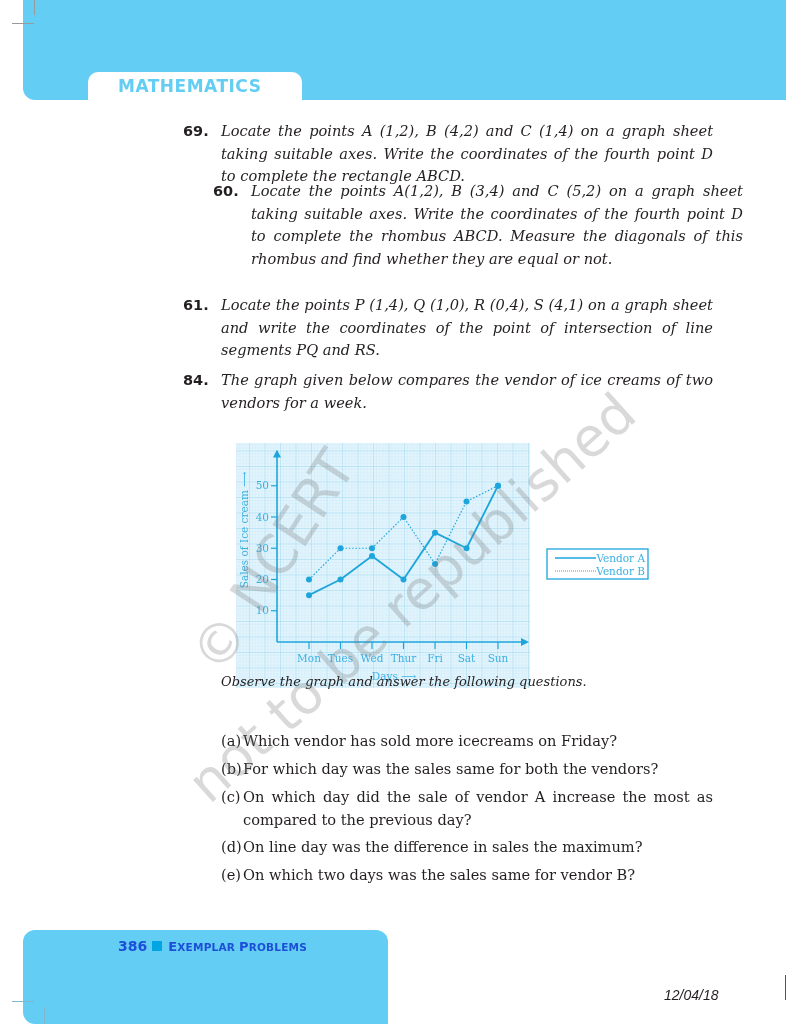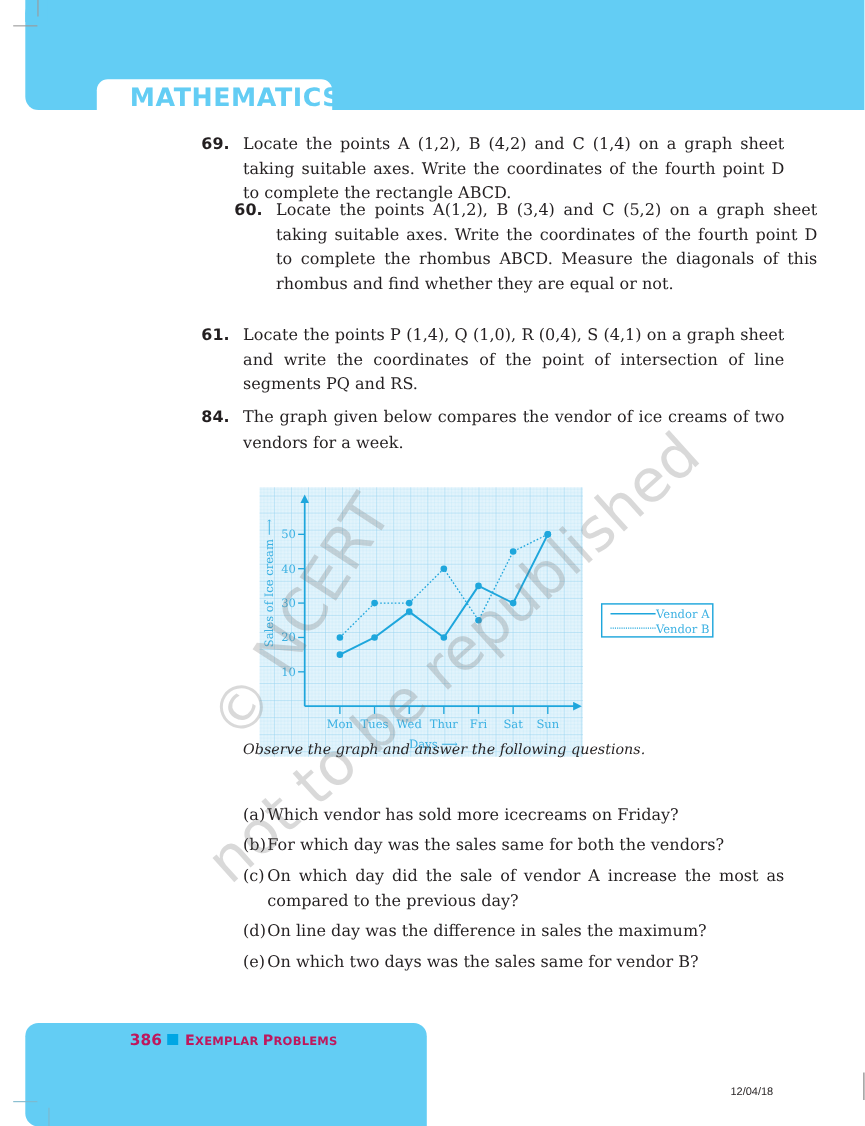--- a/index.html
+++ b/index.html
@@ -4,37 +4,37 @@
 <style>
   html, body { margin:0; padding:0; }
   body { width:786px; height:1024px; position:relative; background:#ffffff; overflow:hidden;
          font-family:"DejaVu Serif", serif; color:#231f20; }
   .header-band { position:absolute; left:23px; top:0; width:763px; height:100px; background:#63cdf4;
                  border-radius:0 0 0 12px; }
   .header-band::before { content:""; position:absolute; left:0; top:0; width:20px; height:20px; background:#63cdf4; border-radius:12px 0 0 0; }
   .subject-tab { position:absolute; left:88px; top:72px; width:214px; height:30px; background:#ffffff;
                  border-radius:10px 10px 0 0; }
   .subject-title { position:absolute; left:118px; top:76px; font-family:"DejaVu Sans", sans-serif; font-weight:bold;
-                   font-size:23px; color:#63cdf4; letter-spacing:0.5px; }
+                   font-size:17px; color:#63cdf4; letter-spacing:0.5px; }
   .crop-mark { position:absolute; background:#9a9a9a; }
   .q { position:absolute; left:183px; width:530px; font-size:14.6px; line-height:22.5px; }
   .q .num { position:absolute; left:0; top:0; font-family:"DejaVu Sans", sans-serif; font-weight:bold; font-size:14.5px; }
-  .q .txt { margin-left:38px; text-align:justify; text-align-last:left; }
+  .q .txt { margin-left:38px; text-align:justify; text-align-last:left;font-style:italic; }
   .chart-wrap { position:absolute; left:0; top:0; width:786px; height:1024px; pointer-events:none; }
   .observe { position:absolute; left:221px; top:674px; font-size:13px;font-style:italic; }
   .sub { position:absolute; left:221px; width:492px; font-size:14.6px; line-height:22.5px; }
   .sub .lbl { position:absolute; left:0; top:0; }
   .sub .txt { margin-left:22px; text-align:justify; text-align-last:left; }
   .sub .txt.justify { text-align:justify; text-align-last:left; }
   .footer-band { position:absolute; left:23px; top:930px; width:365px; height:94px; background:#63cdf4; border-radius:12px 12px 0 12px; }
-  .footer-text { position:absolute; left:118px; top:938px; font-family:"DejaVu Sans", sans-serif; font-weight:bold; color:#be185d; font-size:14px; }
+  .footer-text { position:absolute; left:118px; top:938px; font-family:"DejaVu Sans", sans-serif; font-weight:bold; color:#1d4ed8; font-size:14px; }
   .footer-sq { display:inline-block; width:10px; height:10px; background:#00a6e4; margin:0 6px 0 5px; vertical-align:0px; }
   .footer-sub { font-size:10.5px; letter-spacing:0.2px; }
   .footer-sub .cap { font-size:13px; }
-  .date { position:absolute; left:664px; top:987px; font-family:"Liberation Sans", sans-serif; font-size:10px; color:#231f20; }
+  .date { position:absolute; left:664px; top:987px; font-family:"Liberation Sans", sans-serif; font-size:14px; color:#231f20;font-style:italic; }
   .watermark { position:absolute; font-family:"DejaVu Sans", sans-serif; color:rgba(120,120,120,0.28); white-space:nowrap;
                transform-origin:left bottom; pointer-events:none; }
 </style>
 </head>
 <body>
 
 <div class="header-band"></div>
 <div class="crop-mark" style="left:34px;top:0;width:1px;height:15px;"></div>
 <div class="crop-mark" style="left:12px;top:23px;width:22px;height:1px;"></div>
 <div class="subject-tab"></div>

